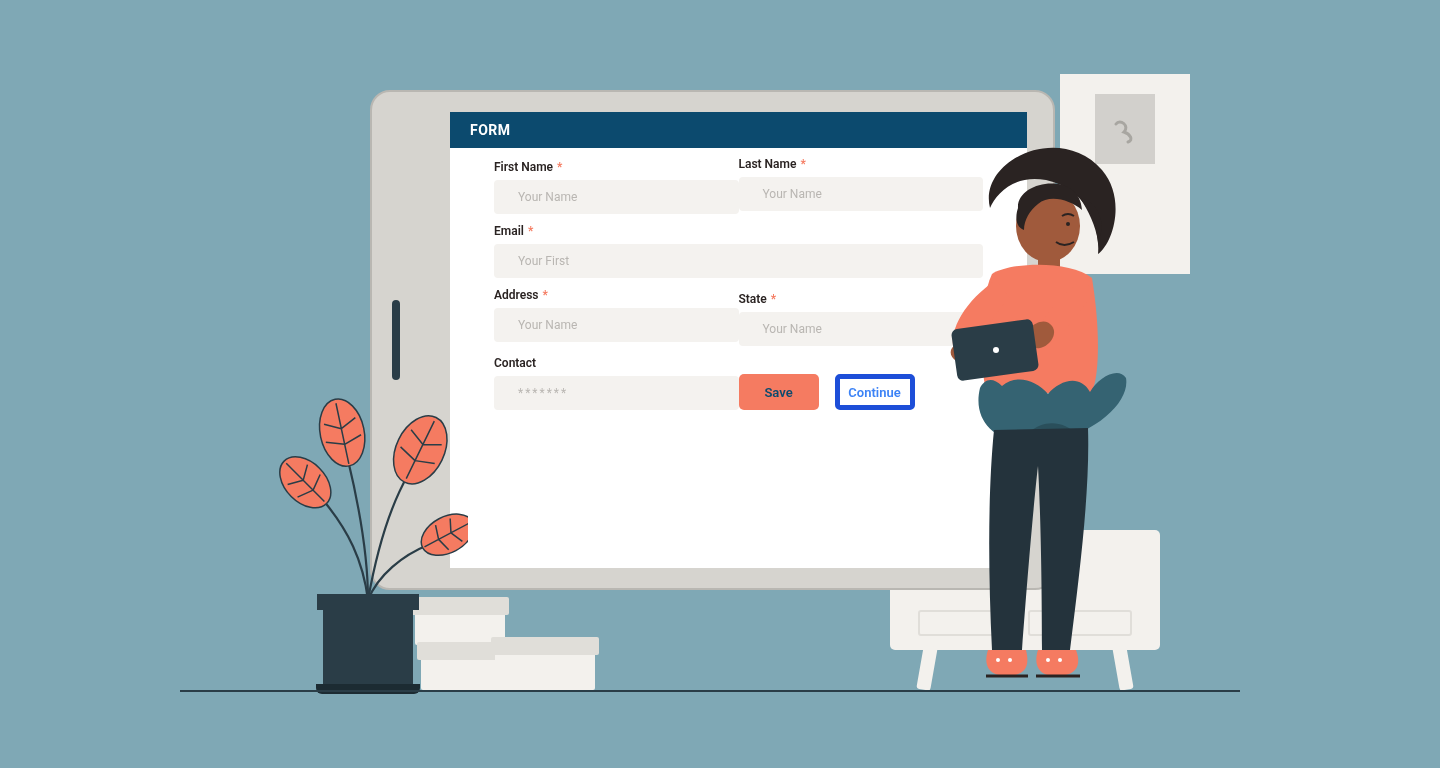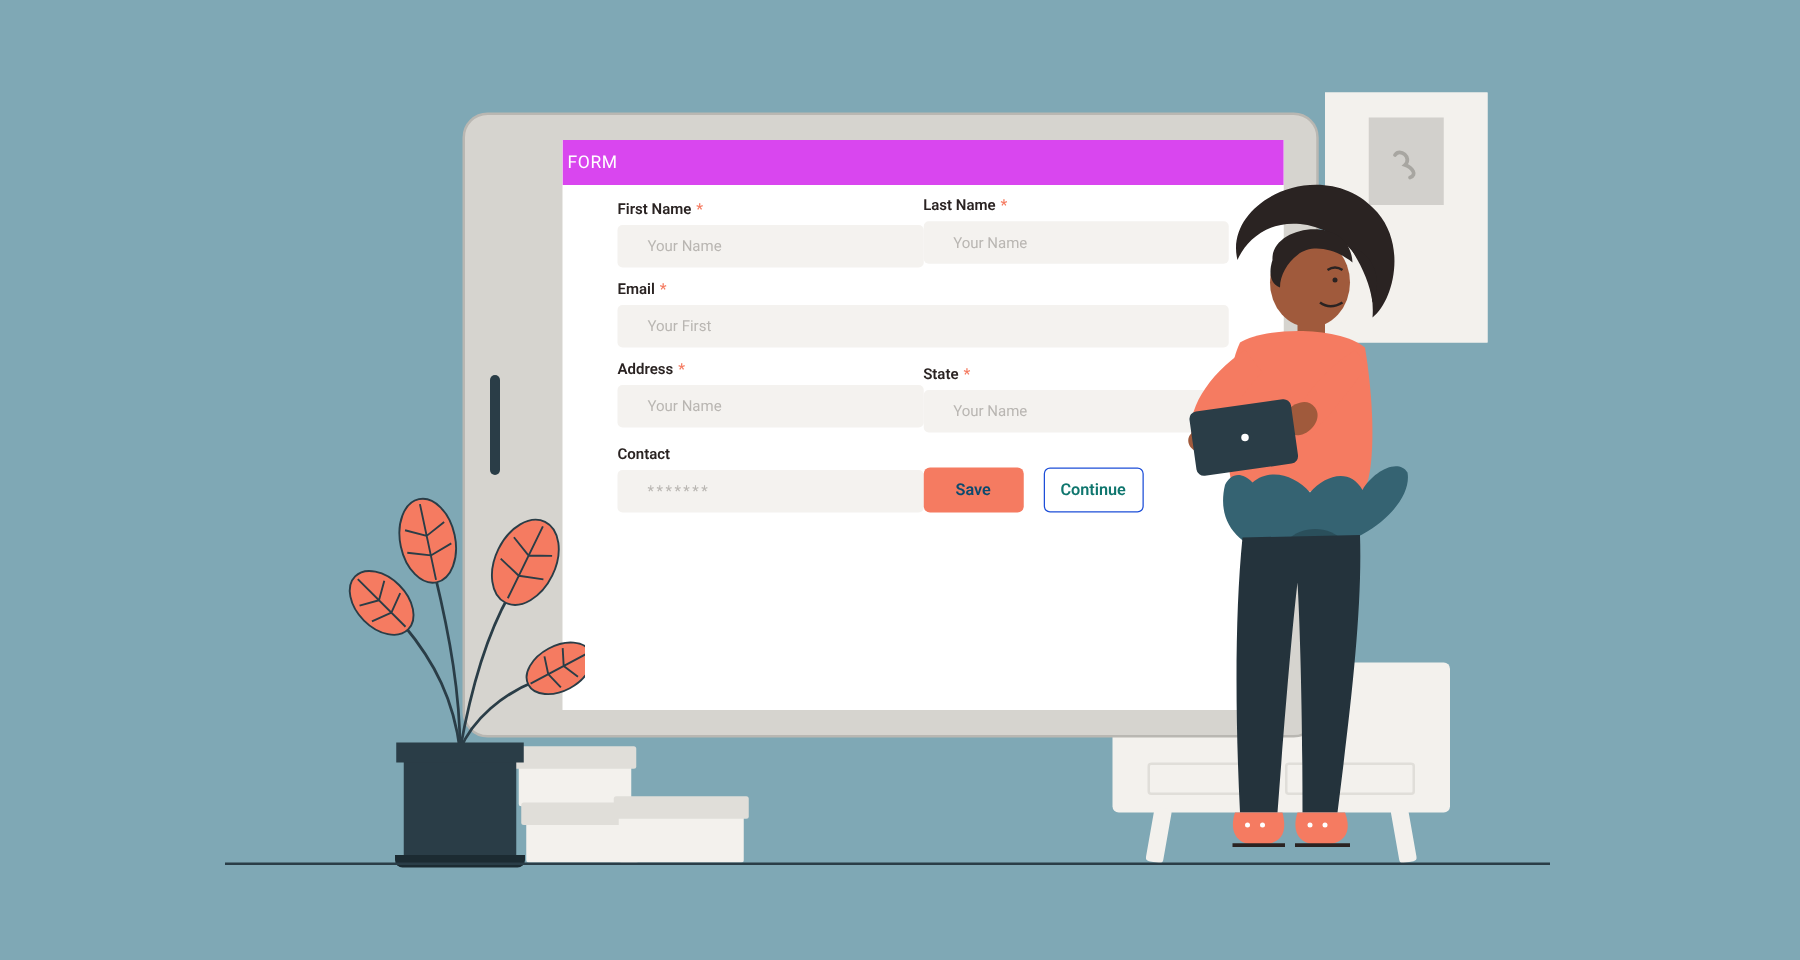--- a/index.html
+++ b/index.html
@@ -99,26 +99,26 @@
   }
   .screen {
     width: 100%;
     height: 100%;
     background: #fff;
     display: flex;
     flex-direction: column;
     overflow: hidden;
   }
   .header {
-    background: #d946ef;
+    background: #0c4a6e;
     color: #fff;
-    font-weight: 400;
+    font-weight: 700;
     font-size: 14px;
     letter-spacing: 0.5px;
-    padding: 10px 4px;
+    padding: 10px 20px;
   }
   .form-body {
     padding: 12px 44px 16px 44px;
     flex: 1;
   }
   .row { display: flex; margin-bottom: 10px; }
   .field { flex: 1; display: flex; flex-direction: column; }
   .label {
     font-size: 12px;
     color: #2a2322;
@@ -143,21 +143,21 @@
     height: 36px;
     border-radius: 5px;
     font-size: 13px;
     font-weight: 600;
     display: flex;
     align-items: center;
     justify-content: center;
     cursor: pointer;
   }
   .btn-primary { background: #f57b61; color: #0c4a6e; border: none; }
-  .btn-outline { background: #fff; color: #0f766e; border: 1px solid #1d4ed8; }
+  .btn-outline { background: #fff; color: #3b82f6; border: 5px solid #1d4ed8; }
   
   .boxes {
     position: absolute;
     bottom: 78px;
     left: 415px;
     width: 180px;
     height: 100px;
   }
   .box {
     position: absolute;

